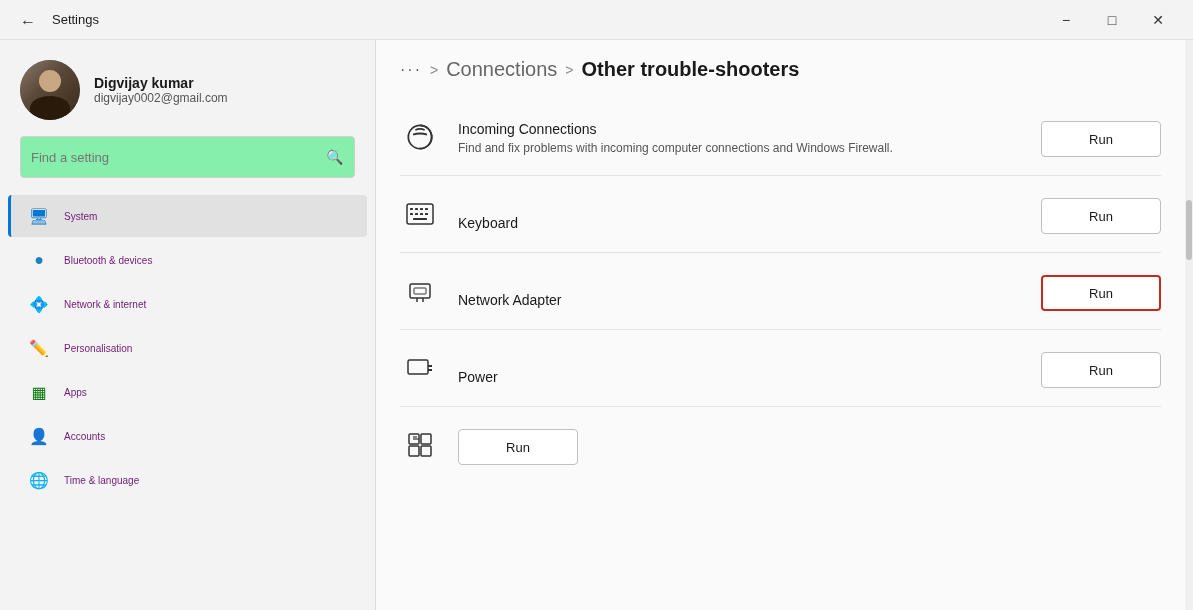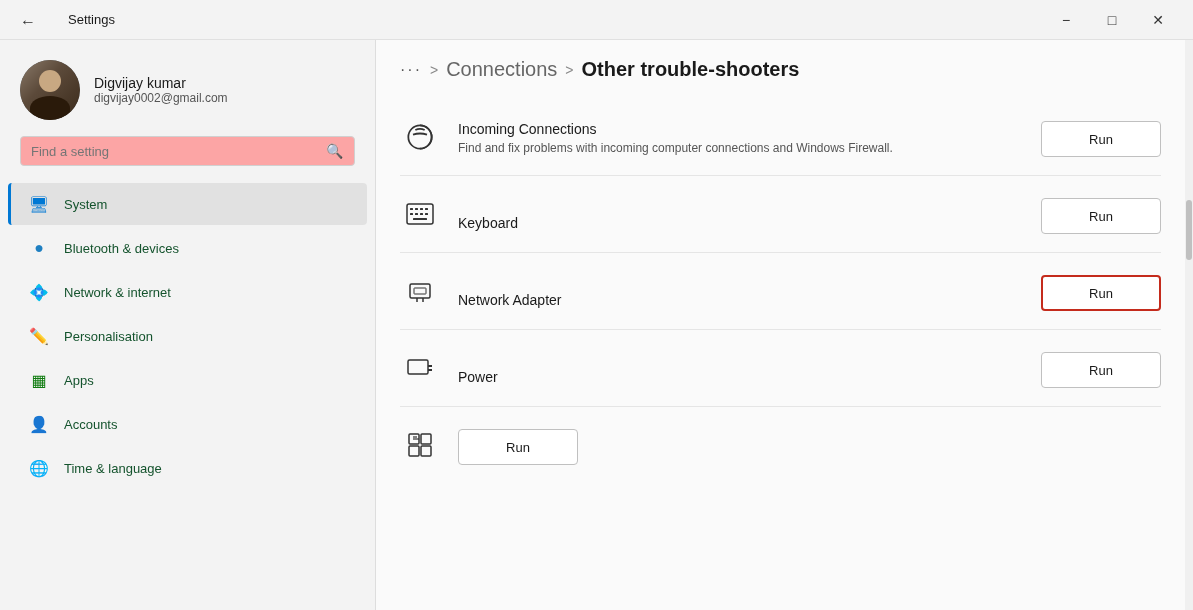--- a/index.html
+++ b/index.html
@@ -25,21 +25,20 @@
       flex-shrink: 0;
     }
     .titlebar-left {
       display: flex;
       align-items: center;
       gap: 8px;
     }
     .titlebar-title {
       font-size: 13px;
       color: #1a1a1a;
-      margin-left: 16px;
     }
     .titlebar-controls {
       display: flex;
       align-items: center;
     }
     .titlebar-btn {
       width: 46px;
       height: 40px;
       display: flex;
       align-items: center;
@@ -109,32 +108,32 @@
       position: absolute;
       bottom: 0;
       left: 50%;
       transform: translateX(-50%);
       width: 40px;
       height: 24px;
       background: #2a1a0a;
       border-radius: 50% 50% 0 0;
     }
     .user-info { display: flex; flex-direction: column; }
-    .user-name { font-size: 14px; font-weight: 400; color: #1a1a1a; }
+    .user-name { font-size: 14px; font-weight: 700; color: #1a1a1a; }
     .user-email { font-size: 12px; color: #555; }
 
     
     .search-box {
       margin: 0 20px 16px 20px;
       display: flex;
       align-items: center;
-      background: #fca5a5;
+      background: #86efac;
       border: 1px solid #d0d0d0;
       border-radius: 4px;
-      padding: 6px 10px;
+      padding: 12px 10px;
       gap: 8px;
     }
     .search-input {
       border: none;
       outline: none;
       font-size: 13px;
       color: #555;
       flex: 1;
       background: transparent;
     }
@@ -158,21 +157,21 @@
     }
     .nav-icon {
       width: 22px;
       height: 22px;
       display: flex;
       align-items: center;
       justify-content: center;
       font-size: 16px;
       flex-shrink: 0;
     }
-    .nav-label { font-size: 13px; color: #14532d; }
+    .nav-label { font-size: 10px; color: #701a75; }
 
     
     .icon-system { color: #0078d4; }
 
     
     .content {
       flex: 1;
       display: flex;
       flex-direction: column;
       overflow: hidden;

